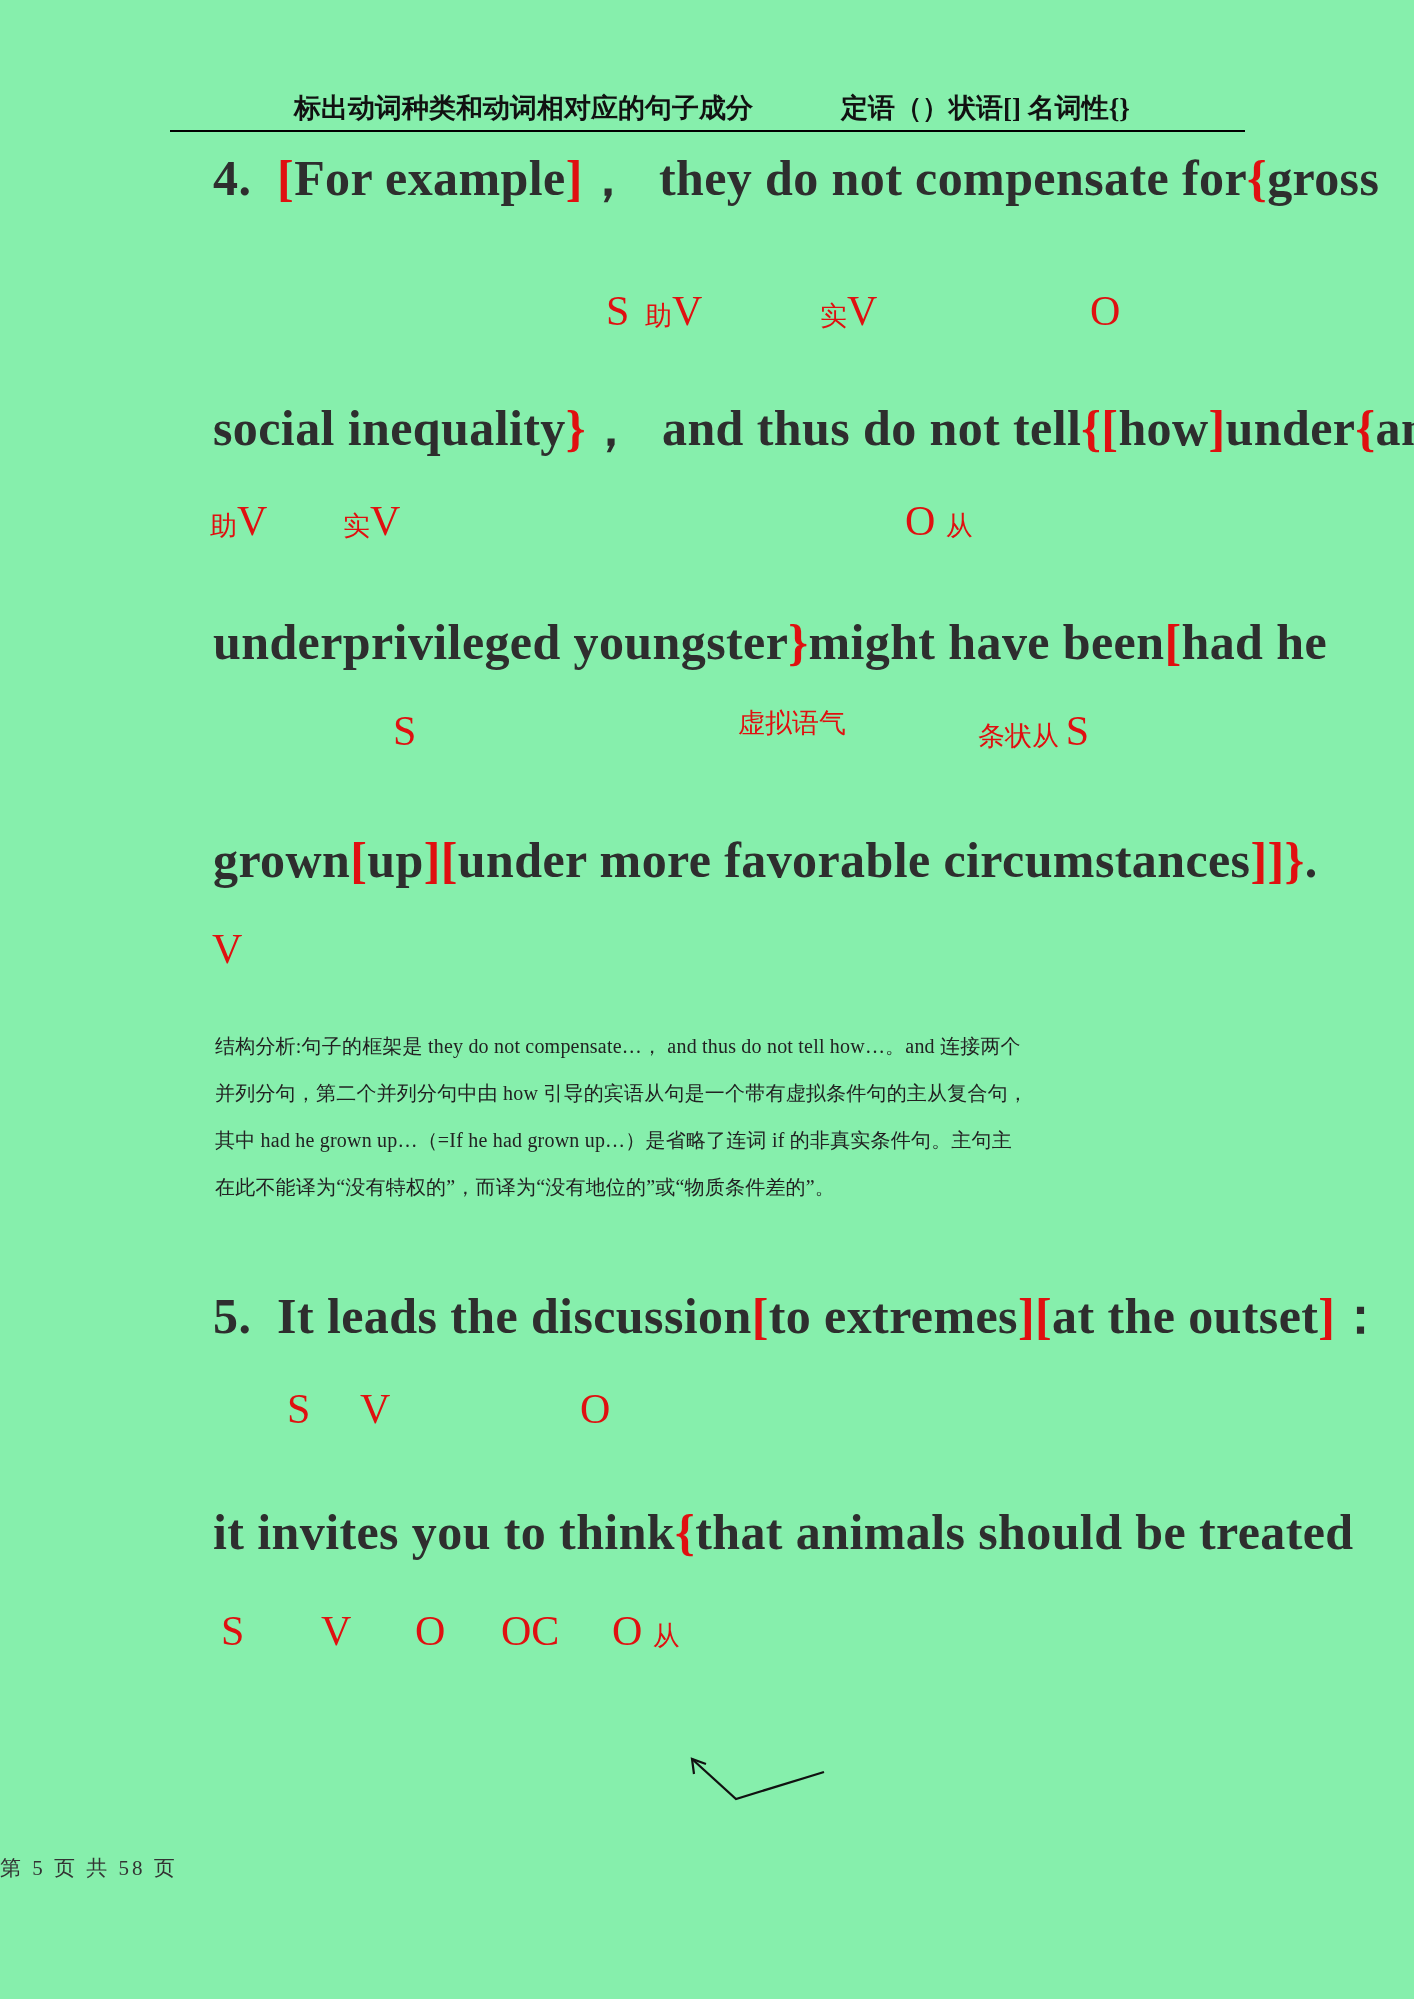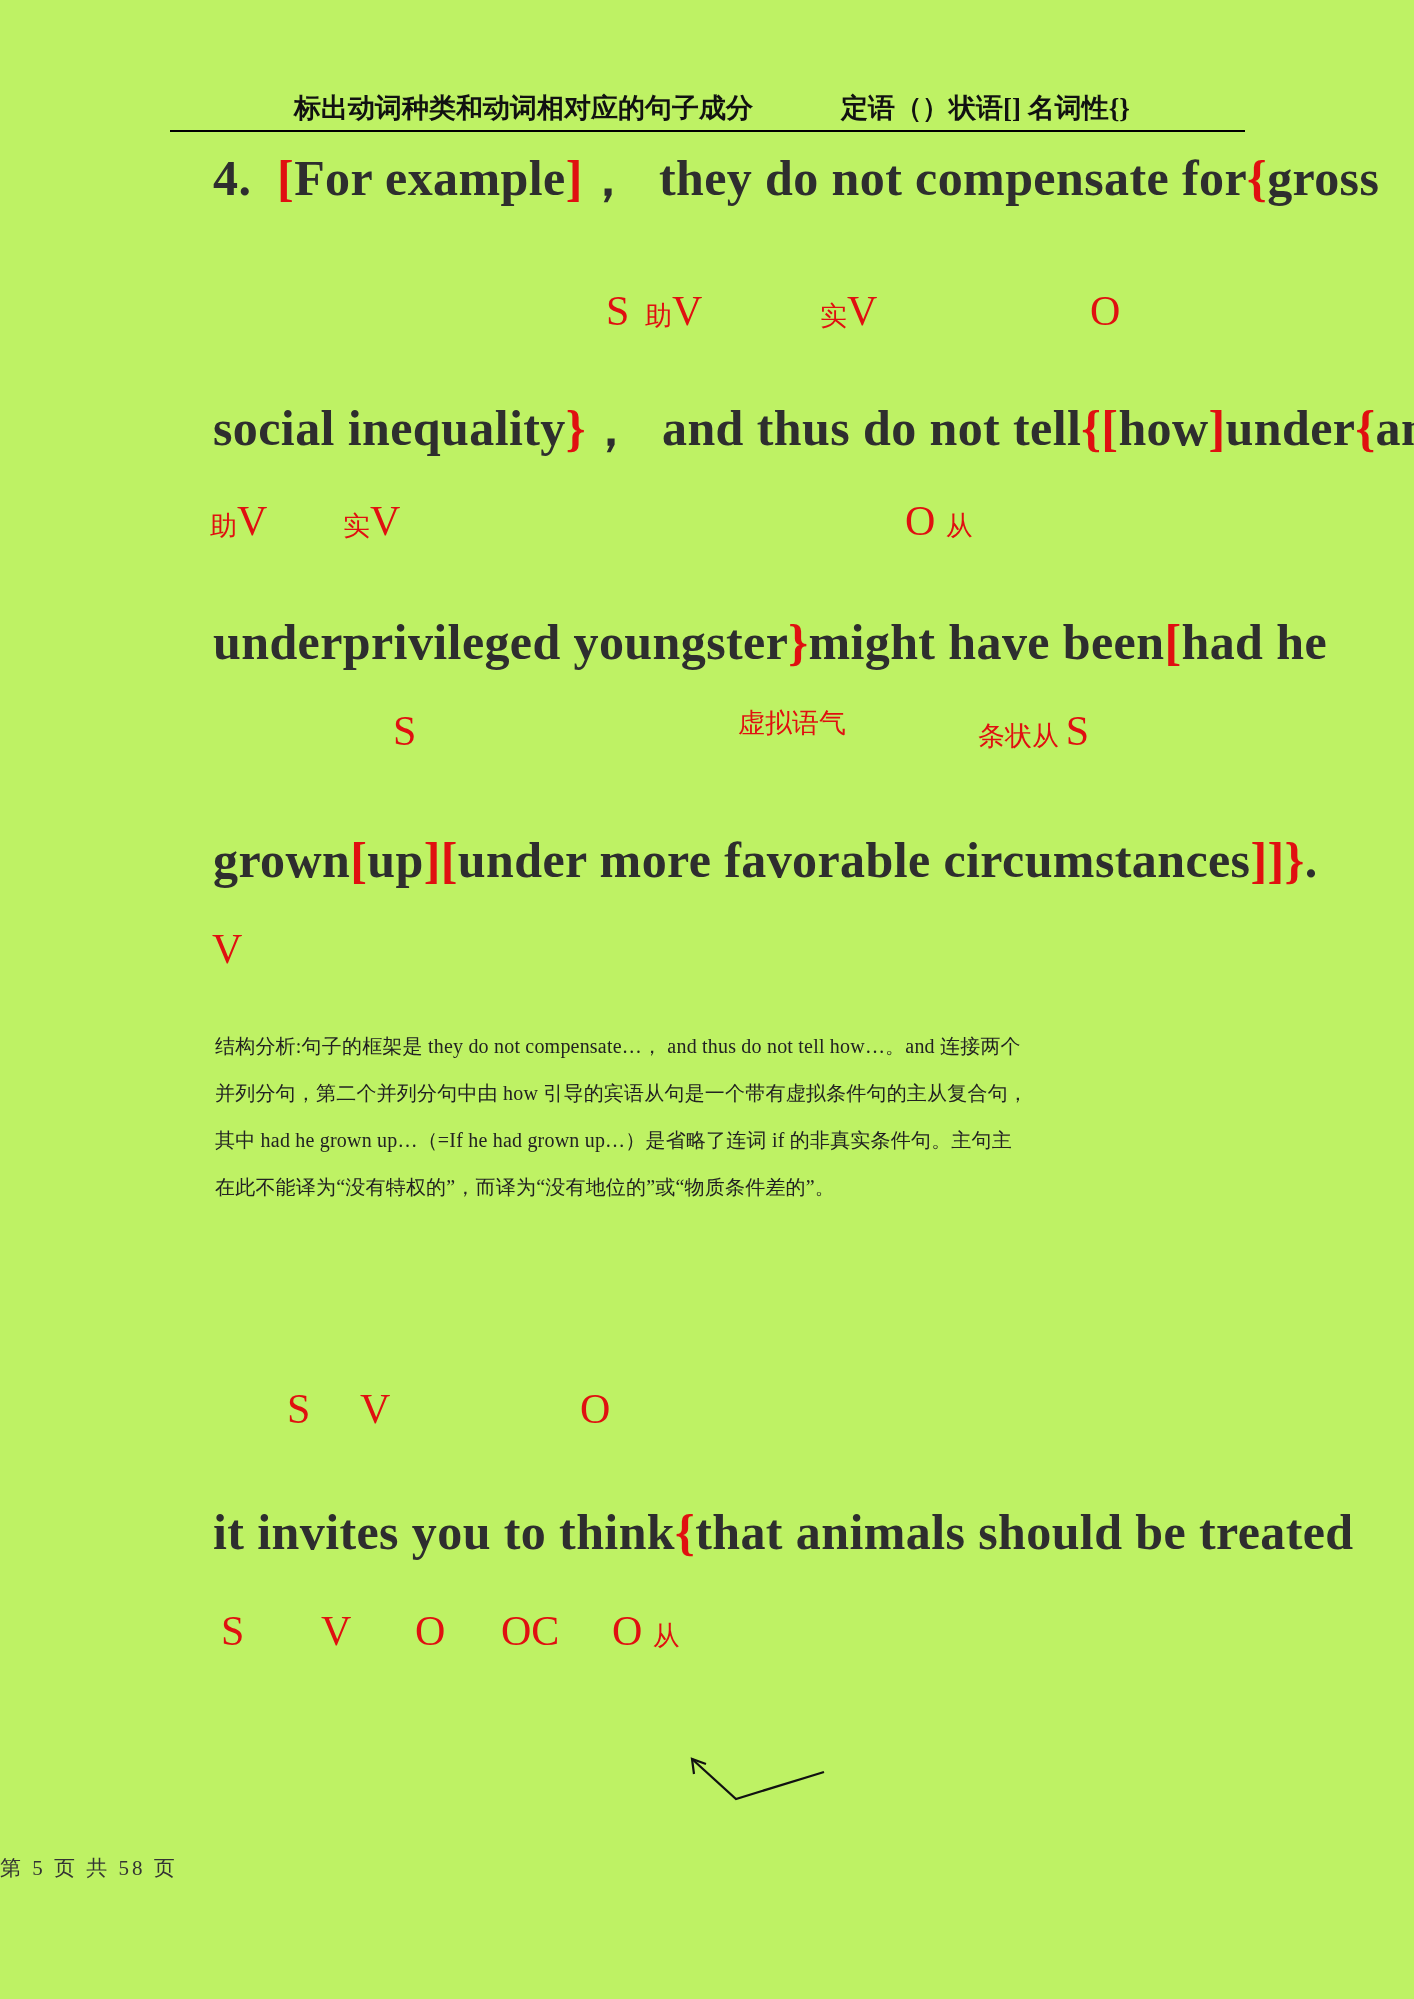--- a/index.html
+++ b/index.html
@@ -1,19 +1,19 @@
 <!DOCTYPE html>
 <html><head>
 <meta charset="utf-8">
 <style>
   html,body{margin:0;padding:0;background:#ffffff;}
   #page{
     position:relative;
     width:1414px;height:1999px;
-    margin:0 auto;background:#bef264;overflow:hidden;
+    margin:0 auto;background:#86efac;overflow:hidden;
     font-family:"Liberation Serif","DejaVu Serif",serif;
   }
   .hdr{
     position:absolute;top:90px;
     font-weight:bold;font-size:27px;color:#111;
     font-family:"Liberation Serif","DejaVu Serif",serif;
     white-space:pre;
   }
   .rule{position:absolute;left:170px;top:130px;width:1075px;height:2px;background:#000;}
   .sentence{
@@ -77,20 +77,21 @@
     <span class="tok" style="left:212px"><span class="altr">V</span></span>
   </div>
 
   <div class="para">
     <div class="para-line">结构分析:句子的框架是 they do not compensate…， and thus do not tell how…。and 连接两个</div>
     <div class="para-line">并列分句，第二个并列分句中由 how 引导的宾语从句是一个带有虚拟条件句的主从复合句，</div>
     <div class="para-line">其中 had he grown up…（=If he had grown up…）是省略了连词 if 的非真实条件句。主句主</div>
     <div class="para-line">在此不能译为“没有特权的”，而译为“没有地位的”或“物质条件差的”。</div>
   </div>
 
+  <div class="sentence" style="top:1286px"><span>5.  It leads the discussion</span><span class="red">[</span><span>to extremes</span><span class="red">][</span><span>at the outset</span><span class="red">]</span><span>：</span></div>
 
   <div class="annrow" style="top:1388px">
     <span class="tok" style="left:287px"><span class="altr">S</span></span>
     <span class="tok" style="left:360px"><span class="altr">V</span></span>
     <span class="tok" style="left:580px"><span class="altr">O</span></span>
   </div>
 
   <div class="sentence" style="top:1502px"><span>it invites you to think</span><span class="red">{</span><span>that animals should be treated</span></div>
 
   <div class="annrow" style="top:1610px">

